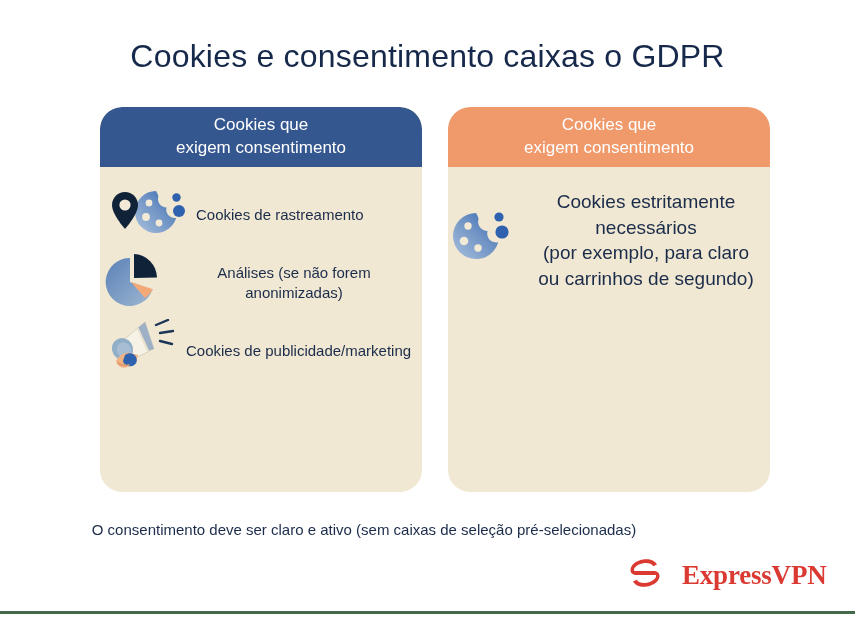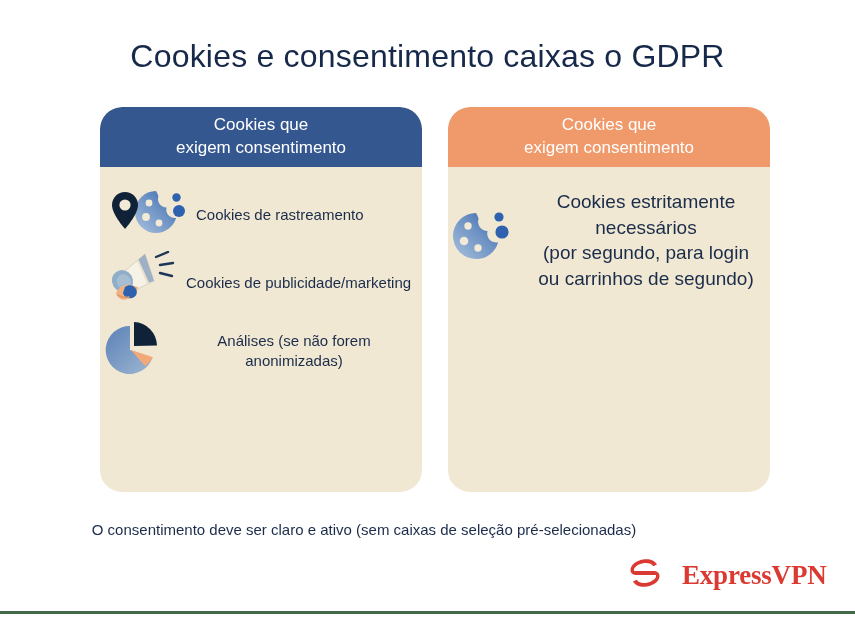--- a/index.html
+++ b/index.html
@@ -177,54 +177,54 @@
               <circle cx="79" cy="27" r="6" fill="#2F62AE"></circle>
               <path d="M25 8 c-7.2 0 -13 5.8 -13 13 c0 9.6 13 24 13 24 s13 -14.4 13 -24 c0 -7.2 -5.8 -13 -13 -13 Z" fill="#0F2238"></path>
               <circle cx="25" cy="21" r="5.6" fill="#F2EAD6"></circle>
             </svg>
           </div>
           <div class="item-label">Cookies de rastreamento</div>
         </div>
 
         <div class="item">
           <div class="icon-wrap">
+            <svg width="66" height="58" viewBox="0 0 66 58" aria-hidden="true">
+              <defs>
+                <linearGradient id="pieGrad" x1="0" y1="0" x2="1" y2="1">
+                  <stop offset="0%" stop-color="#5A81B8"></stop>
+                  <stop offset="100%" stop-color="#9FB7D1"></stop>
+                </linearGradient>
+              </defs>
+              <path d="M30 31 L30 7 A24 24 0 1 0 52.5 38.5 Z" fill="url(#pieGrad)"></path>
+              <path d="M31 31 L53 38.2 A24 24 0 0 1 45 47 Z" fill="#F3A977"></path>
+              <g transform="translate(3,-3)">
+                <path d="M31 30 L31 6 A24 24 0 0 1 54 29.5 Z" fill="#0F2238"></path>
+              </g>
+            </svg>
+          </div>
+          <div class="item-label">Análises (se não forem anonimizadas)</div>
+        </div>
+
+        <div class="item">
+          <div class="icon-wrap">
             <svg width="76" height="58" viewBox="0 0 76 58" aria-hidden="true">
               <path d="M45 3 L20 24 L31 41 L54 30 Z" fill="#F7F2E6" stroke="#D9D2BE" stroke-width="1"></path>
               <path d="M45 3 L37 10 L47 33 L54 30 Z" fill="#EAE2CE"></path>
               <path d="M45 3 L38.5 8.5 L49 31.5 L54 30 Z" fill="#5E87BE" opacity="0.55"></path>
               <ellipse cx="22.5" cy="30" rx="10.5" ry="11" transform="rotate(-32 22.5 30)" fill="#91AEC9"></ellipse>
               <ellipse cx="24" cy="31" rx="7" ry="8" transform="rotate(-32 24 31)" fill="#A6BDD3"></ellipse>
               <path d="M56 6 L68 1" stroke="#1D3557" stroke-width="2.4" stroke-linecap="round"></path>
               <path d="M60 14 L73 12" stroke="#1D3557" stroke-width="2.4" stroke-linecap="round"></path>
               <path d="M60 22 L72 25" stroke="#1D3557" stroke-width="2.4" stroke-linecap="round"></path>
               <path d="M16 42 c3 -6 9 -9 14 -8 l8 2 l-2 8 l-9 4 c-5 2 -10 -1 -11 -6 Z" fill="#F0B183"></path>
               <path d="M25 36 c4 -3 9 -2 11 2 c2 4 0 8 -4 9 c-4 1 -8 -1 -9 -5 Z" fill="#2F62AE"></path>
               <path d="M18 44 c3 2 7 3 11 2" stroke="#E09A6A" stroke-width="1.6" fill="none" stroke-linecap="round"></path>
             </svg>
           </div>
           <div class="item-label">Cookies de publicidade/marketing</div>
-        </div>
-
-        <div class="item">
-          <div class="icon-wrap">
-            <svg width="66" height="58" viewBox="0 0 66 58" aria-hidden="true">
-              <defs>
-                <linearGradient id="pieGrad" x1="0" y1="0" x2="1" y2="1">
-                  <stop offset="0%" stop-color="#5A81B8"></stop>
-                  <stop offset="100%" stop-color="#9FB7D1"></stop>
-                </linearGradient>
-              </defs>
-              <path d="M30 31 L30 7 A24 24 0 1 0 52.5 38.5 Z" fill="url(#pieGrad)"></path>
-              <path d="M31 31 L53 38.2 A24 24 0 0 1 45 47 Z" fill="#F3A977"></path>
-              <g transform="translate(3,-3)">
-                <path d="M31 30 L31 6 A24 24 0 0 1 54 29.5 Z" fill="#0F2238"></path>
-              </g>
-            </svg>
-          </div>
-          <div class="item-label">Análises (se não forem anonimizadas)</div>
         </div>
 
       </div>
     </div>
 
     <div class="card card-right">
       <div class="card-header">
         <div>
           <span>Cookies que</span><br>
           <span>exigem consentimento</span>
@@ -245,21 +245,21 @@
               <path d="M28 8 a23 23 0 1 0 0 46 a23 23 0 0 0 22.2 -16.7 a9 9 0 0 1 -10.6 -11.4 a9.2 9.2 0 0 1 -9 -12.2 A23 23 0 0 0 28 8 Z" fill="url(#ckGrad2)"></path>
               <circle cx="20" cy="21" r="3.7" fill="#F2EAD6"></circle>
               <circle cx="16" cy="36" r="4.3" fill="#F2EAD6"></circle>
               <circle cx="30" cy="43" r="3.7" fill="#F2EAD6"></circle>
               <circle cx="51" cy="12" r="4.6" fill="#2F62AE"></circle>
               <circle cx="54" cy="27" r="6.6" fill="#2F62AE"></circle>
             </svg>
           </div>
           <div class="item-label">
             <span>Cookies estritamente necessários</span><br>
-            <span>(por segundo, para login</span><br>
+            <span>(por exemplo, para claro</span><br>
             <span>ou carrinhos de segundo)</span>
           </div>
         </div>
 
       </div>
     </div>
 
   </div>
 
   <div class="footnote">O consentimento deve ser claro e ativo (sem caixas de seleção pré-selecionadas)</div>

